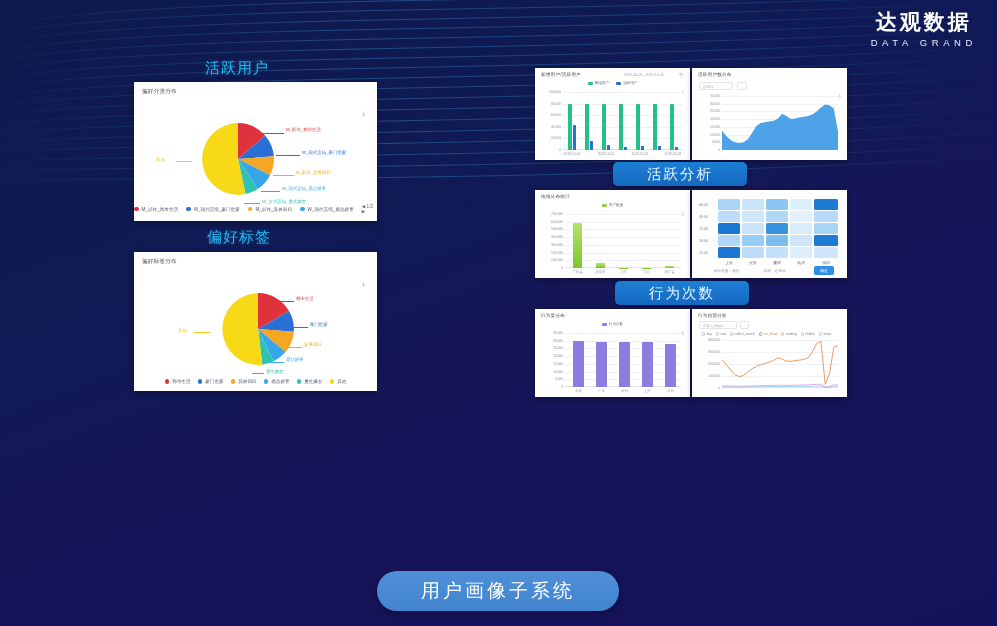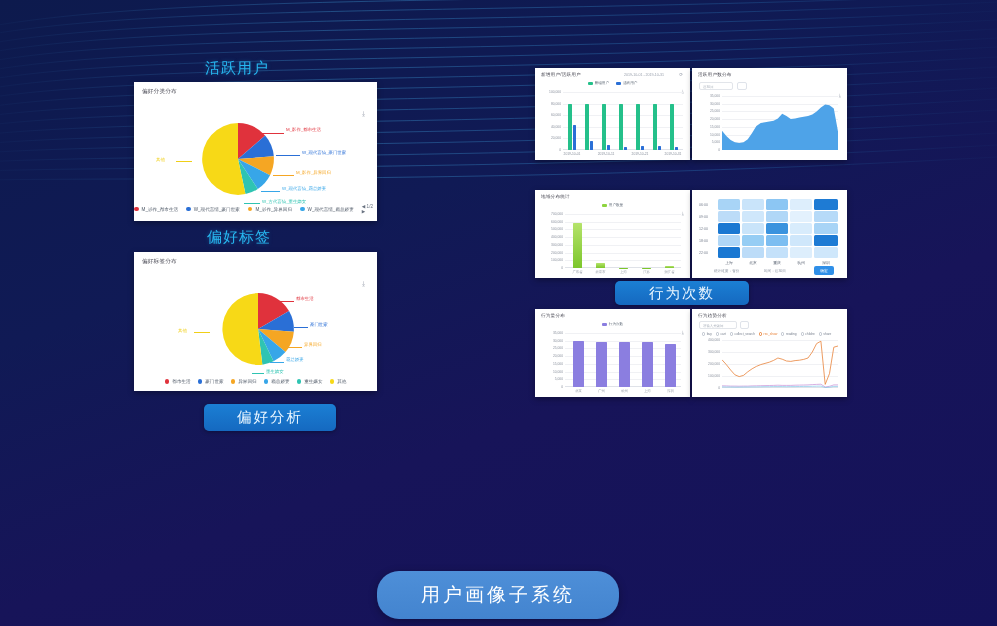--- a/index.html
+++ b/index.html
@@ -137,20 +137,24 @@
       <path d="M-20,126 C148,105 486,118 997,88"></path>
       <path d="M-20,135 C151,117 488,129 997,99"></path>
       <path d="M-20,144 C155,129 491,140 997,110"></path>
       <path d="M-20,153 C160,141 495,151 997,121"></path>
       <path d="M-20,162 C166,153 500,162 997,133"></path>
       <path d="M-20,171 C173,165 506,173 997,145"></path>
       <path d="M-20,180 C181,177 513,184 997,157"></path>
     </g>
   </svg>
 
+  <div class="logo">
+    <div class="logo-cn">达观数据</div>
+    <div class="logo-en">DATA GRAND</div>
+  </div>
 
   <div class="cap-cyan" style="left:205px; top:59px;">活跃用户</div>
 
   <div class="panel" style="left:134px; top:82px; width:243px; height:139px;">
     <div class="pnl-title pnl-title-lg">偏好分类分布</div>
     <div class="dl-icon" style="top:28px; right:12px; font-size:7px;">⤓</div>
 
     <svg style="position:absolute; left:58px; top:38px;" width="92" height="78" viewBox="0 0 100 100">
       <g transform="translate(50,50)">
         <path d="M0,0 L0,-46 A46,46 0 0,1 34.8,-30.1 Z" fill="#e0323c"></path>
@@ -257,23 +261,20 @@
         <i class="pl-dot" style="background:#2fc4b2"></i>
         <span>重生嫡女</span>
       </span>
       <span class="pl-item">
         <i class="pl-dot" style="background:#f7d917"></i>
         <span>其他</span>
       </span>
     </div>
   </div>
 
-  <div class="pill" style="left:204px; top:404px; width:132px; height:27px;">
-    <span>偏好分析</span>
-  </div>
 
   <div class="panel" style="left:535px; top:68px; width:155px; height:92px;">
     <div class="pnl-title">新增用户/活跃用户</div>
     <div style="position:absolute; right:26px; top:5px; font-size:3.6px; color:#9aa1ad;">2019-10-01  -  2019-10-31</div>
     <div style="position:absolute; right:7px; top:4px; font-size:4.5px; color:#9aa1ad;">⟳</div>
     <div class="mlegend" style="top:13px;">
       <span class="mlg">
           <i class="swatch" style="background:#24c08a"></i>
           <span>新增用户</span>
         </span>
@@ -343,20 +344,23 @@
       <span class="ytick" style="top:30.8px">15,000</span>
         <span class="ytick" style="top:38.5px">10,000</span>
       <span class="ytick" style="top:46.2px">5,000</span>
         <span class="ytick" style="top:54px">0</span>
       <svg width="116" height="54" viewBox="0 0 116 54" preserveAspectRatio="none" style="position:absolute;left:0;top:0">
         <path d="M0,34.7 L4.3,40.1 L8.6,44 L12.9,46.3 L17.2,47.1 L21.5,46.3 L25.8,43.2 L30.1,37 L34.4,30 L38.7,27 L43,26.2 L47.3,25.4 L51.6,24.7 L55.9,22.4 L60.2,17.7 L64.5,20 L68.8,23.1 L73.1,22.4 L77.4,21.6 L81.7,20.8 L86,20 L90.3,18.5 L94.6,15.4 L98.9,11.6 L103.2,8.5 L107.5,9.3 L111.8,12.4 L116,35.5 L116,54 L0,54 Z" fill="#4ea3e8"></path>
       </svg>
     </div>
   </div>
 
+  <div class="pill" style="left:613px; top:162px; width:134px; height:24px;">
+    <span>活跃分析</span>
+  </div>
 
   <div class="panel" style="left:535px; top:190px; width:155px; height:88px;">
     <div class="pnl-title">地域分布统计</div>
     <div class="mlegend" style="top:13px;">
       <span class="mlg">
           <i class="swatch" style="background:#8ed43f"></i>
           <span>用户数量</span>
         </span>
     </div>
     <div class="dl-icon" style="top:20px; right:6px;">⤓</div>
@@ -537,17 +541,17 @@
       <svg width="116" height="48" viewBox="0 0 116 48" preserveAspectRatio="none" style="position:absolute;left:0;top:0">
         <polyline fill="none" stroke="#e8833a" stroke-width="0.8" points="0,19.8 4.3,24.6 8.6,30 12.9,34.8 17.2,36.6 21.5,35.4 25.8,31.8 30.1,28.8 34.4,26.4 38.7,24.6 43,23.4 47.3,22.2 51.6,20.4 55.9,18 60.2,19.2 64.5,21 68.8,21.4 73.1,20.6 77.4,20.2 81.7,19.4 86,18 90.3,12 94.6,3.6 98.9,1.2 103.2,44.4 107.5,33.6 111.8,7.2 116,6"></polyline>
         <polyline fill="none" stroke="#c58fd6" stroke-width="0.7" points="0,45.8 4.3,45.9 8.6,46.1 12.9,46.1 17.2,46.2 21.5,46.1 25.8,46.1 30.1,45.9 34.4,45.8 38.7,45.7 43,45.6 47.3,45.5 51.6,45.4 55.9,45.2 60.2,45.4 64.5,45.4 68.8,45.4 73.1,45.2 77.4,45.1 81.7,45 86,44.9 90.3,44.6 94.6,44.4 98.9,44.2 103.2,47 107.5,46.3 111.8,44.9 116,44.9"></polyline>
         <polyline fill="none" stroke="#7fc4e8" stroke-width="0.7" points="0,46.9 4.3,47 8.6,47 12.9,47.1 17.2,47.1 21.5,47 25.8,47 30.1,46.9 34.4,46.9 38.7,46.8 43,46.7 47.3,46.7 51.6,46.6 55.9,46.6 60.2,46.6 64.5,46.7 68.8,46.6 73.1,46.6 77.4,46.5 81.7,46.4 86,46.4 90.3,46.3 94.6,46.2 98.9,46.1 103.2,47.5 107.5,47.2 111.8,46.4 116,46.4"></polyline>
       </svg>
     </div>
   </div>
 
 
 
-  <div class="pill-big" style="left:377px; top:571px; width:242px; height:48px;">
+  <div class="pill-big" style="left:377px; top:571px; width:242px; height:40px;">
     <span>用户画像子系统</span>
   </div>
 
 </div>
 
 </body></html>

